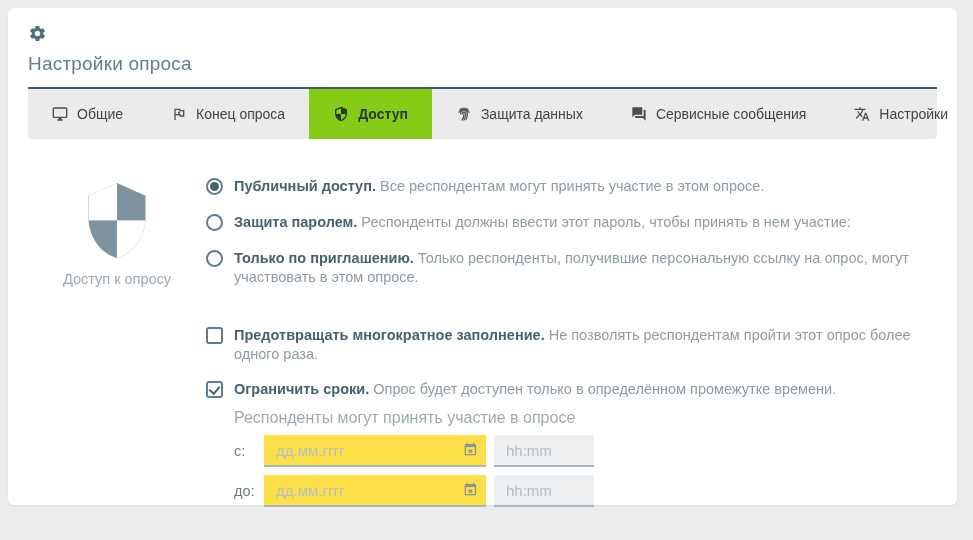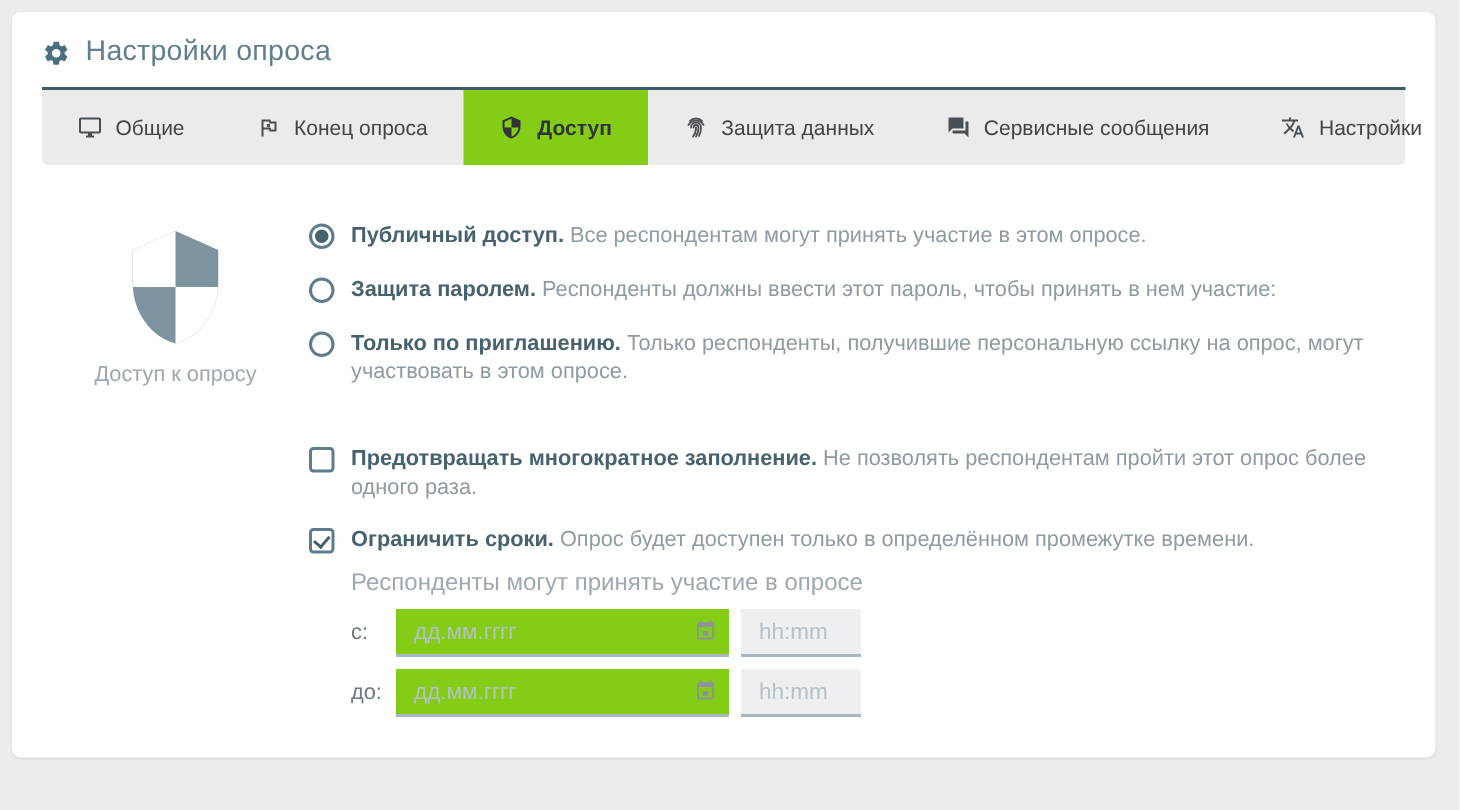--- a/index.html
+++ b/index.html
@@ -9,22 +9,23 @@
     font-family:"Liberation Sans", sans-serif;
     -webkit-font-smoothing:antialiased;
   }
   .card{
     position:absolute;left:8px;top:8px;width:949px;height:497px;
     background:#ffffff;border-radius:6px;
     box-shadow:0 1px 2px rgba(0,0,0,0.08);
   }
   
   .card-header{
-    display:flex;align-items:center;gap:10px;
+    display:flex;gap:10px;
     padding:16px 20px 12px 20px;
+    flex-direction:column;
   }
   .gear-svg{width:19px;height:19px;fill:#4a7080;}
   .card-title{
     font-size:19px;color:#5f7e8e;font-weight:400;letter-spacing:.2px;
   }
   .header-divider{
     margin:0 20px;height:0;border-top:2px solid #3d5b6b;
   }
   
   .tabbar{
@@ -70,30 +71,30 @@
   }
   .gap-lg{height:22px;}
   .cb-block{margin-bottom:16px;}
   
   .date-section{margin-left:28px;}
   .date-helper{font-size:16px;color:#9da9b1;margin:10px 0 8px 0;}
   .date-row{display:flex;align-items:center;margin-bottom:8px;}
   .date-row-label{width:30px;font-size:14.5px;color:#6b7a83;}
   .date-input-wrap{
     position:relative;width:222px;height:30px;
-    background:#84cc16;border-bottom:2px solid #a7b8c1;
+    background:#fde047;border-bottom:2px solid #a7b8c1;
   }
   .date-input-wrap input{
     width:100%;height:100%;box-sizing:border-box;
     border:0;background:transparent;outline:none;
     padding:0 30px 0 12px;font-size:15px;color:#47626f;
     font-family:"Liberation Sans", sans-serif;
   }
   .time-input-wrap{
-    position:relative;width:80px;height:30px;margin-left:8px;
+    position:relative;width:100px;height:30px;margin-left:8px;
     background:#edeff1;border-bottom:2px solid #a7b8c1;
   }
   .time-input-wrap input{
     width:100%;height:100%;box-sizing:border-box;
     border:0;background:transparent;outline:none;
     padding:0 8px 0 12px;font-size:15px;color:#47626f;
     font-family:"Liberation Sans", sans-serif;
   }
   input::placeholder{color:#b4c1c9;opacity:1;}
   .cal-btn{

